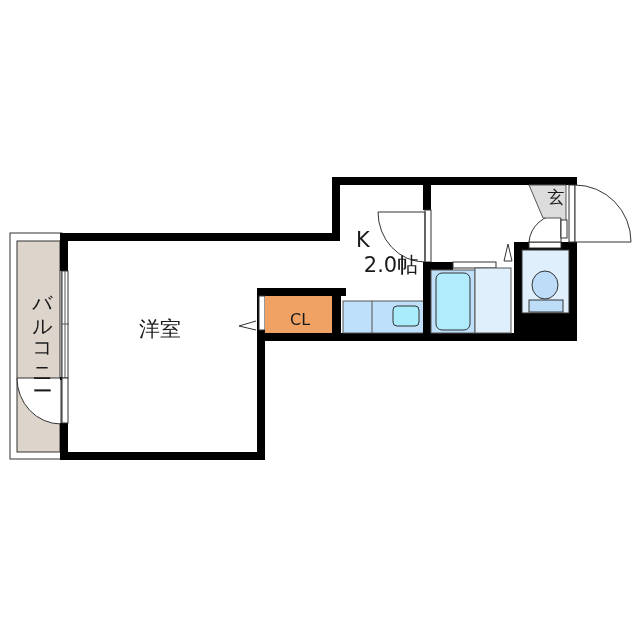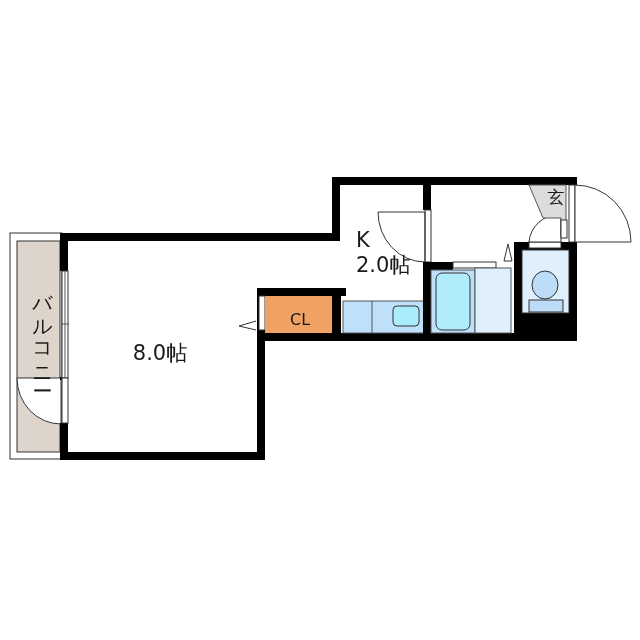--- a/index.html
+++ b/index.html
@@ -90,23 +90,23 @@
 
     <g>
       <polygon points="529,185 566,185 566,237 561,237 561,218 543,218" fill="#dcdcdc" stroke="#555" stroke-width="1"></polygon>
       <rect x="561" y="220" width="6" height="18" fill="#ffffff" stroke="#333" stroke-width="1"></rect>
       <rect x="569" y="185" width="6" height="57" fill="#ffffff" stroke="#333" stroke-width="1"></rect>
       <path d="M575 185 A56 57 0 0 1 631 242 L575 242 Z" fill="#ffffff" stroke="#333" stroke-width="1"></path>
     </g>
   </svg>
 
   
-  <div class="lbl room-size" style="left:120px; top:342px; width:80px;">8.0帖</div>
+  <div class="lbl room-name" style="left:120px; top:318px; width:80px;">洋室</div>
 
   <div class="lbl room-name" style="left:356px; top:229px; width:24px; text-align:left;">K</div>
-  <div class="lbl room-size" style="left:356px; top:254px; width:70px; text-align:left;">2.0帖</div>
+  <div class="lbl room-size" style="left:356px; top:254px; width:70px; text-align:center;">2.0帖</div>
 
   <div class="lbl cl-label" style="left:268px; top:312px; width:64px;">CL</div>
 
   <div class="lbl genkan-label" style="left:545px; top:189px; width:22px;">玄</div>
 
   <div class="lbl balcony-label" style="left:23px; top:276px; width:30px; height:110px;">バルコニー</div>
 </div>
 
 </body></html>

